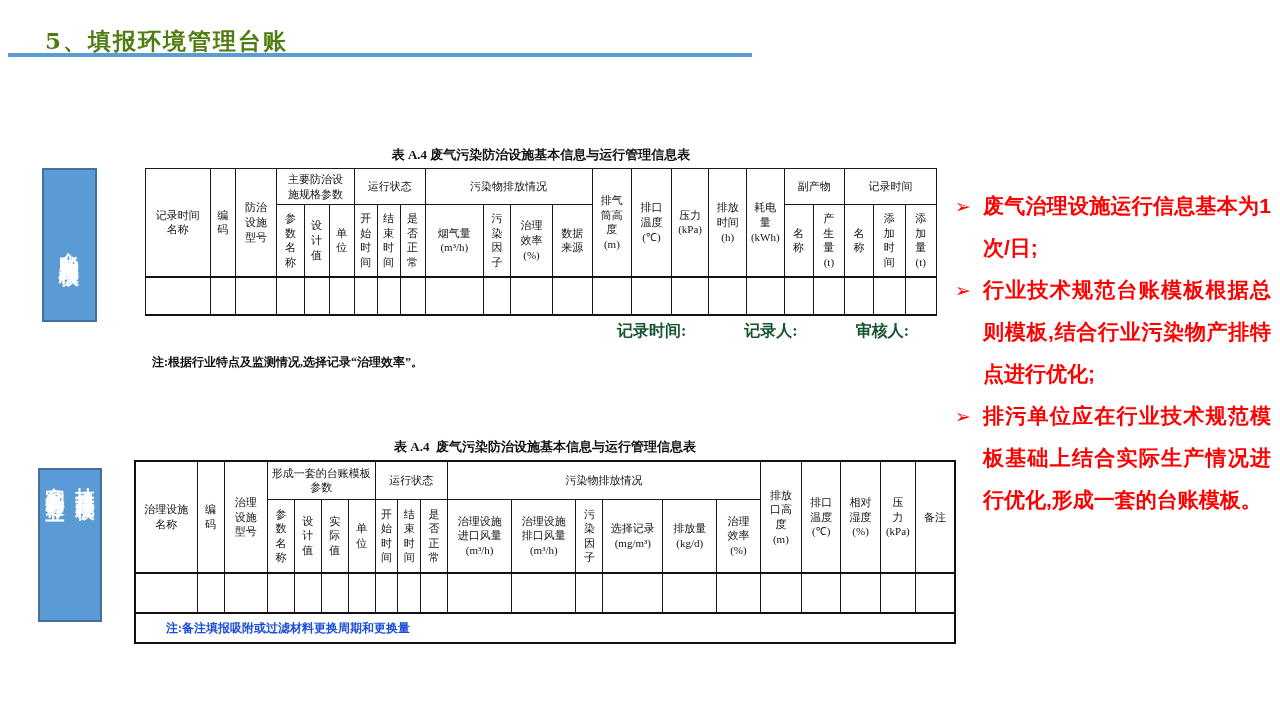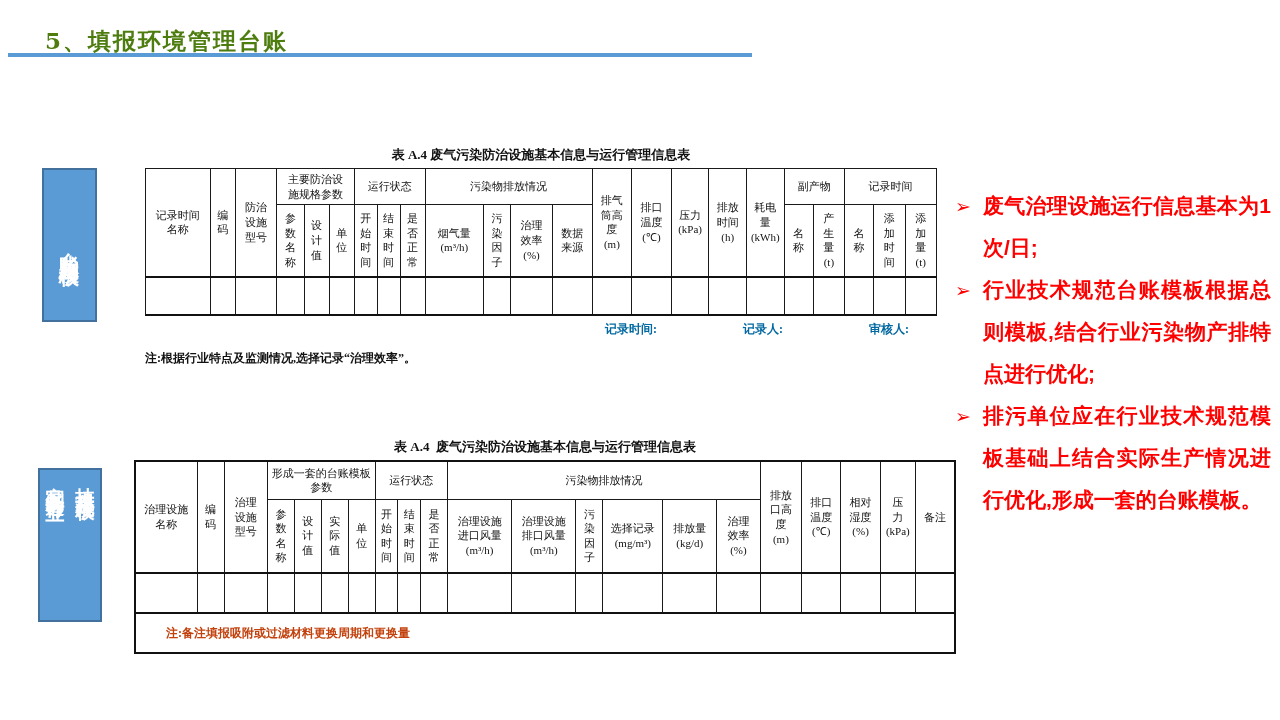--- a/index.html
+++ b/index.html
@@ -36,26 +36,26 @@
         color:#111;text-align:center;vertical-align:middle;white-space:pre-line;word-break:break-all;}
   .t1 thead tr.gr th{height:36px;}
   .t1 thead tr.sub th{height:72px;}
   .t1 tbody td{height:38px;}
   .t1{border-bottom:2px solid #111;}
   .t1 tbody tr.data-row td{border-top:2px solid #111;}
   .t2{border:2.5px solid #111;}
   .t2 thead tr.gr th{height:38px;}
   .t2 thead tr.sub th{height:74px;}
   .t2 tbody tr.data-row td{height:40px;border-top:2px solid #111;border-bottom:2px solid #111;}
-  .t2 td.note-cell{height:40px;font-family:"Liberation Serif",serif;font-size:12px;font-weight:600;
-                   color:#c2410c;text-align:left;padding-left:30px;vertical-align:middle;border-radius:11px;}
-
-  .record-row{display:flex;justify-content:flex-end;gap:86px;padding-right:28px;margin-top:5px;
-              font-family:"Liberation Serif",serif;font-size:12px;font-weight:600;color:#0369a1;}
-  .tbl-note{margin-top:12px;font-family:"Liberation Serif",serif;font-size:12px;font-weight:600;color:#111;}
+  .t2 td.note-cell{height:30px;font-family:"Liberation Serif",serif;font-size:12px;font-weight:600;
+                   color:#1d4ed8;text-align:left;padding-left:30px;vertical-align:middle;border-radius:11px;}
+
+  .record-row{display:flex;justify-content:flex-end;gap:58px;padding-right:28px;margin-top:5px;
+              font-family:"Liberation Serif",serif;font-size:16px;font-weight:600;color:#14532d;}
+  .tbl-note{margin-top:12px;font-family:"Liberation Serif",serif;font-size:12px;font-weight:600;color:#111;margin-left:7px;}
 
   
   .bullets{position:absolute;left:955px;top:185px;width:288px;margin:0;padding:0 0 0 28px;
            list-style:none;box-sizing:content-box;}
   .bullets li{position:relative;color:#FF0000;font-weight:bold;font-size:21px;line-height:42px;
               text-align:justify;margin:0;}
   .bullets .mk{position:absolute;left:-28px;top:1px;font-size:19px;font-weight:normal;}
 </style>
 </head>
 <body>

